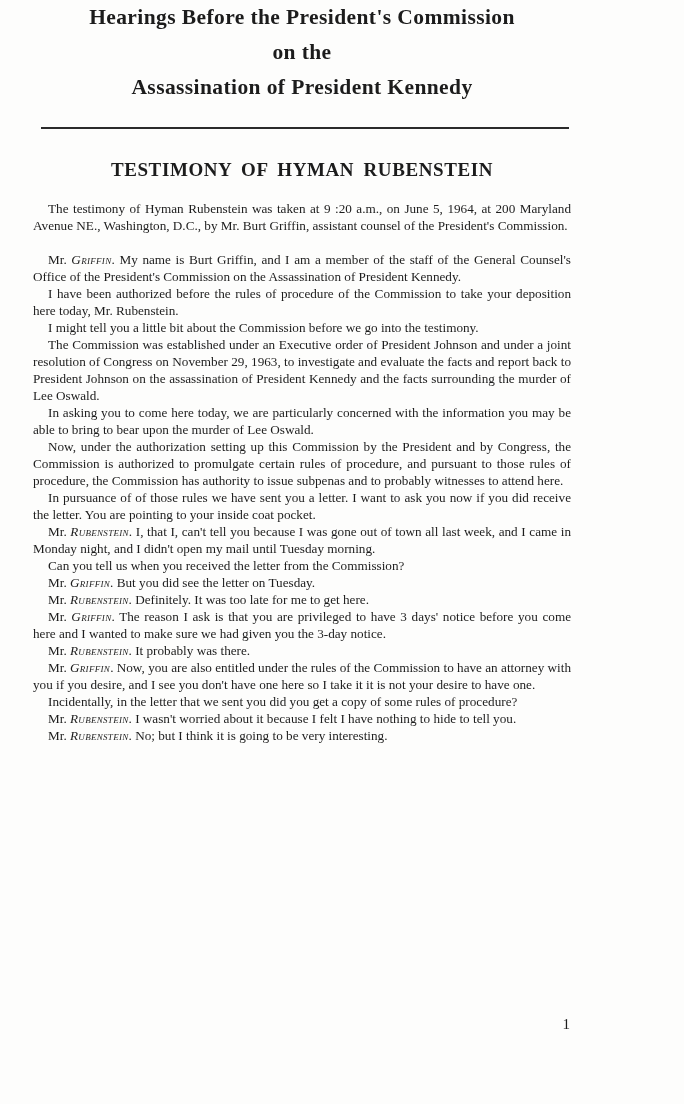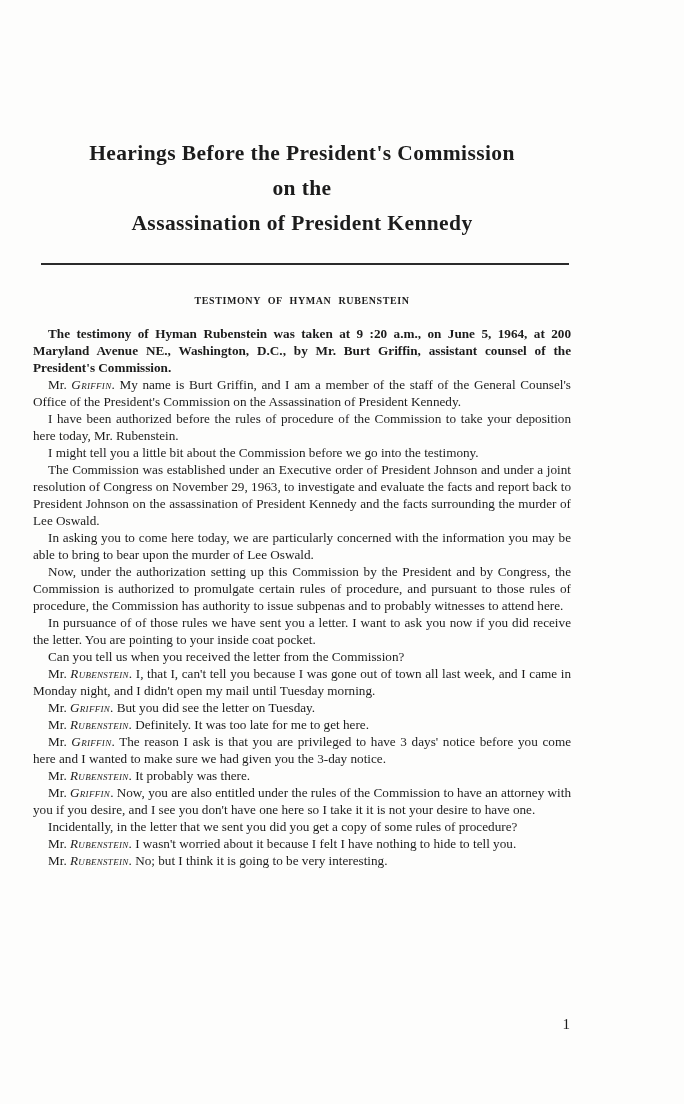--- a/index.html
+++ b/index.html
@@ -14,57 +14,55 @@
     margin: 0 auto;
     background: #fdfdfc;
     color: #1c1c1c;
     font-family: "Liberation Serif", "DejaVu Serif", serif;
     overflow: hidden;
     box-sizing: border-box;
   }
   .content {
     width: 538px;
     margin-left: 33px;
-    padding-top: 136px;
     box-sizing: border-box;
   }
   .title-block {
     text-align: center;
     font-weight: 700;
     font-size: 21.5px;
     line-height: 35px;
     letter-spacing: 0.4px;
   }
   .rule {
     border: none;
     border-top: 2px solid #2b2b2b;
     margin: 22px 0 0 8px;
     width: 528px;
   }
   .section-heading {
     margin: 30px 0 0 0;
     text-align: center;
-    font-size: 10px;
+    font-size: 19px;
     font-weight: 700;
     letter-spacing: 0.6px;
     word-spacing: 4px;
   }
   .body-text {
     margin-top: 19px;
     font-size: 13.2px;
     line-height: 17px;
     text-align: justify;
   }
   .body-text p {
     margin: 0;
     text-indent: 15px;
   }
   .body-text p.gap-after {
-    margin-bottom: 0;
-    font-weight: bold;
+    margin-bottom: 17px;
   }
   .speaker-name {
     font-variant: small-caps;
     letter-spacing: 0.3px;
     font-style: italic;
   }
   .page-number {
     position: absolute;
     top: 1016px;
     right: 114px;
@@ -89,22 +87,22 @@
 
     <div class="body-text" id="body-text">
         <p class="gap-after">The testimony of Hyman Rubenstein was taken at 9 :20 a.m., on June 5, 1964, at 200 Maryland Avenue NE., Washington, D.C., by Mr. Burt Griffin, assistant counsel of the President's Commission.</p>
         <p>Mr. <span class="speaker-name">Griffin</span>. My name is Burt Griffin, and I am a member of the staff of the General Counsel's Office of the President's Commission on the Assassination of President Kennedy.</p>
         <p>I have been authorized before the rules of procedure of the Commission to take your deposition here today, Mr. Rubenstein.</p>
         <p>I might tell you a little bit about the Commission before we go into the testimony.</p>
         <p>The Commission was established under an Executive order of President Johnson and under a joint resolution of Congress on November 29, 1963, to investigate and evaluate the facts and report back to President Johnson on the assassination of President Kennedy and the facts surrounding the murder of Lee Oswald.</p>
         <p>In asking you to come here today, we are particularly concerned with the information you may be able to bring to bear upon the murder of Lee Oswald.</p>
         <p>Now, under the authorization setting up this Commission by the President and by Congress, the Commission is authorized to promulgate certain rules of procedure, and pursuant to those rules of procedure, the Commission has authority to issue subpenas and to probably witnesses to attend here.</p>
         <p>In pursuance of of those rules we have sent you a letter.  I want to ask you now if you did receive the letter.  You are pointing to your inside coat pocket.</p>
+        <p>Mr. <span class="speaker-name">Rubenstein</span>. I, that I, can't tell you because I was gone out of town all last week, and I came in Monday night, and I didn't open my mail until Tuesday morning.</p>
         <p>Can you tell us when you received the letter from the Commission?</p>
-        <p>Mr. <span class="speaker-name">Rubenstein</span>. I, that I, can't tell you because I was gone out of town all last week, and I came in Monday night, and I didn't open my mail until Tuesday morning.</p>
         <p>Mr. <span class="speaker-name">Griffin</span>. But you did see the letter on Tuesday.</p>
         <p>Mr. <span class="speaker-name">Rubenstein</span>. Definitely.  It was too late for me to get here.</p>
         <p>Mr. <span class="speaker-name">Griffin</span>. The reason I ask is that you are privileged to have 3 days' notice before you come here and I wanted to make sure we had given you the 3-day notice.</p>
         <p>Mr. <span class="speaker-name">Rubenstein</span>. It probably was there.</p>
         <p>Mr. <span class="speaker-name">Griffin</span>. Now, you are also entitled under the rules of the Commission to have an attorney with you if you desire, and I see you don't have one here so I take it it is not your desire to have one.</p>
         <p>Incidentally, in the letter that we sent you did you get a copy of some rules of procedure?</p>
         <p>Mr. <span class="speaker-name">Rubenstein</span>. I wasn't worried about it because I felt I have nothing to hide to tell you.</p>
         <p>Mr. <span class="speaker-name">Rubenstein</span>. No; but I think it is going to be very interesting.</p>
       </div>
 

